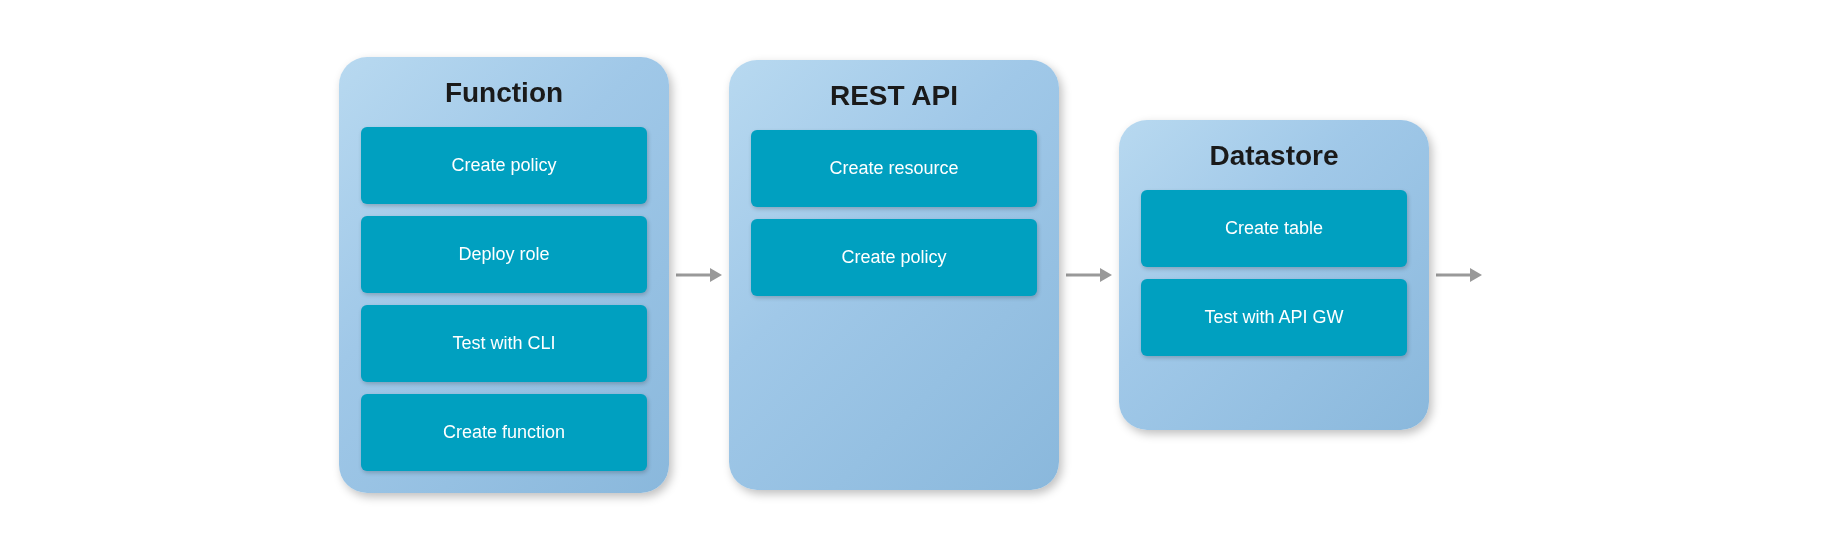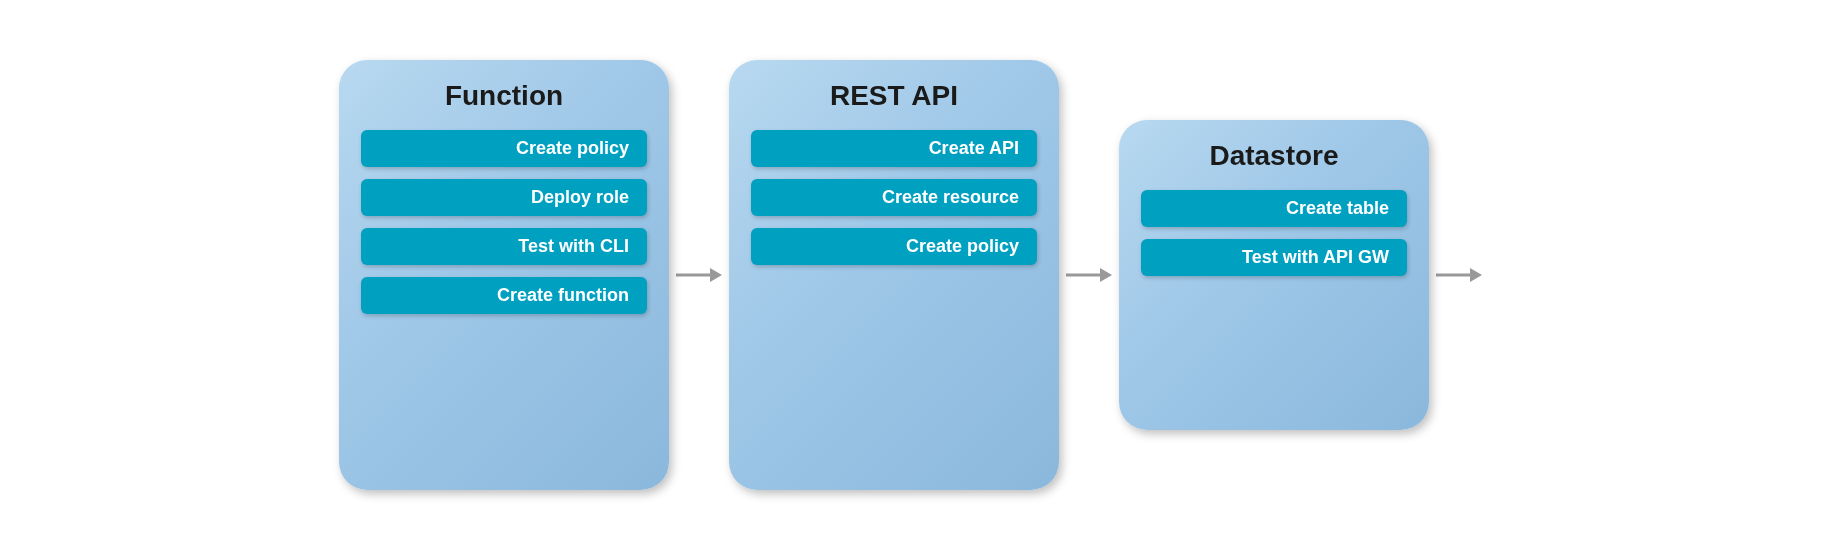--- a/index.html
+++ b/index.html
@@ -51,24 +51,24 @@
       display: flex;
       flex-direction: column;
       gap: 12px;
       width: 100%;
     }
 
     .btn-item {
       background: #00a0c0;
       color: #ffffff;
       font-size: 18px;
-      font-weight: bold;
-      padding: 8px 18px;
+      font-weight: normal;
+      padding: 28px 18px;
       border-radius: 6px;
-      text-align: right;
+      text-align: center;
       cursor: pointer;
       border: none;
       width: 100%;
       box-shadow: 1px 2px 4px rgba(0,0,0,0.2);
     }
 
     .btn-item-orange {
       background: #f5a000;
     }
 
@@ -101,21 +101,20 @@
     </div>
     <div class="arrow-connector">
         <svg class="arrow-svg" viewBox="0 0 50 40" xmlns="http://www.w3.org/2000/svg">
           <line x1="2" y1="20" x2="38" y2="20" stroke="#999" stroke-width="3"></line>
           <polygon points="36,13 48,20 36,27" fill="#999"></polygon>
         </svg>
       </div>
     <div class="panel">
       <div class="panel-title">REST API</div>
       <div class="btn-list">
-        <button class="btn-item">Create API</button>
         <button class="btn-item">Create resource</button>
         <button class="btn-item">Create policy</button>
       </div>
     </div>
     <div class="arrow-connector">
         <svg class="arrow-svg" viewBox="0 0 50 40" xmlns="http://www.w3.org/2000/svg">
           <line x1="2" y1="20" x2="38" y2="20" stroke="#999" stroke-width="3"></line>
           <polygon points="36,13 48,20 36,27" fill="#999"></polygon>
         </svg>
       </div>

